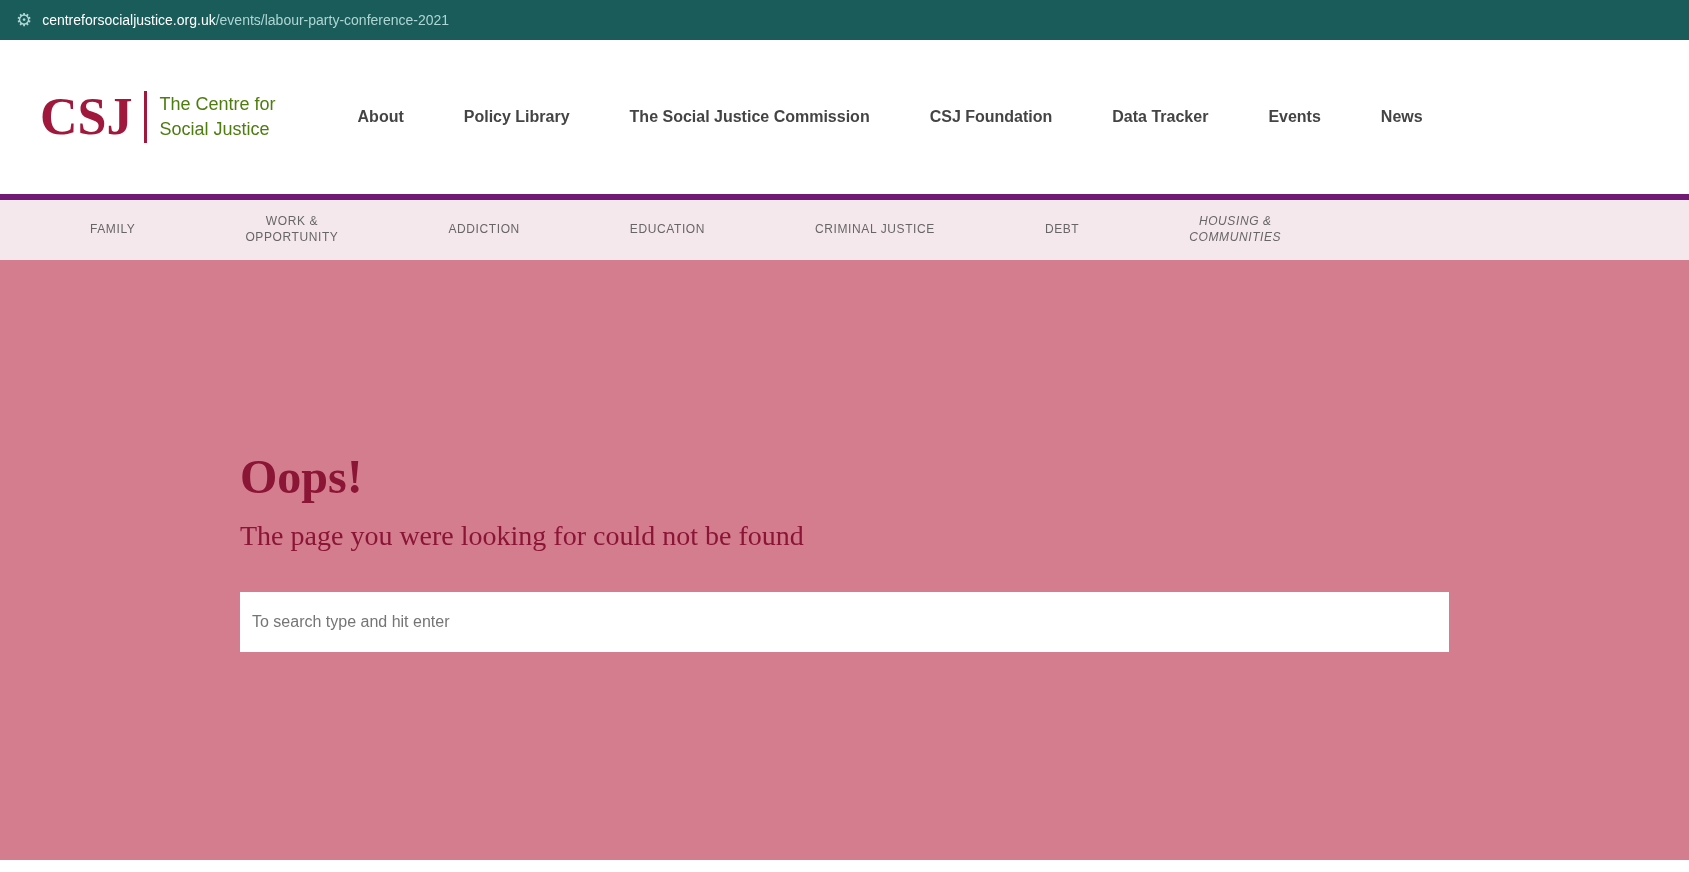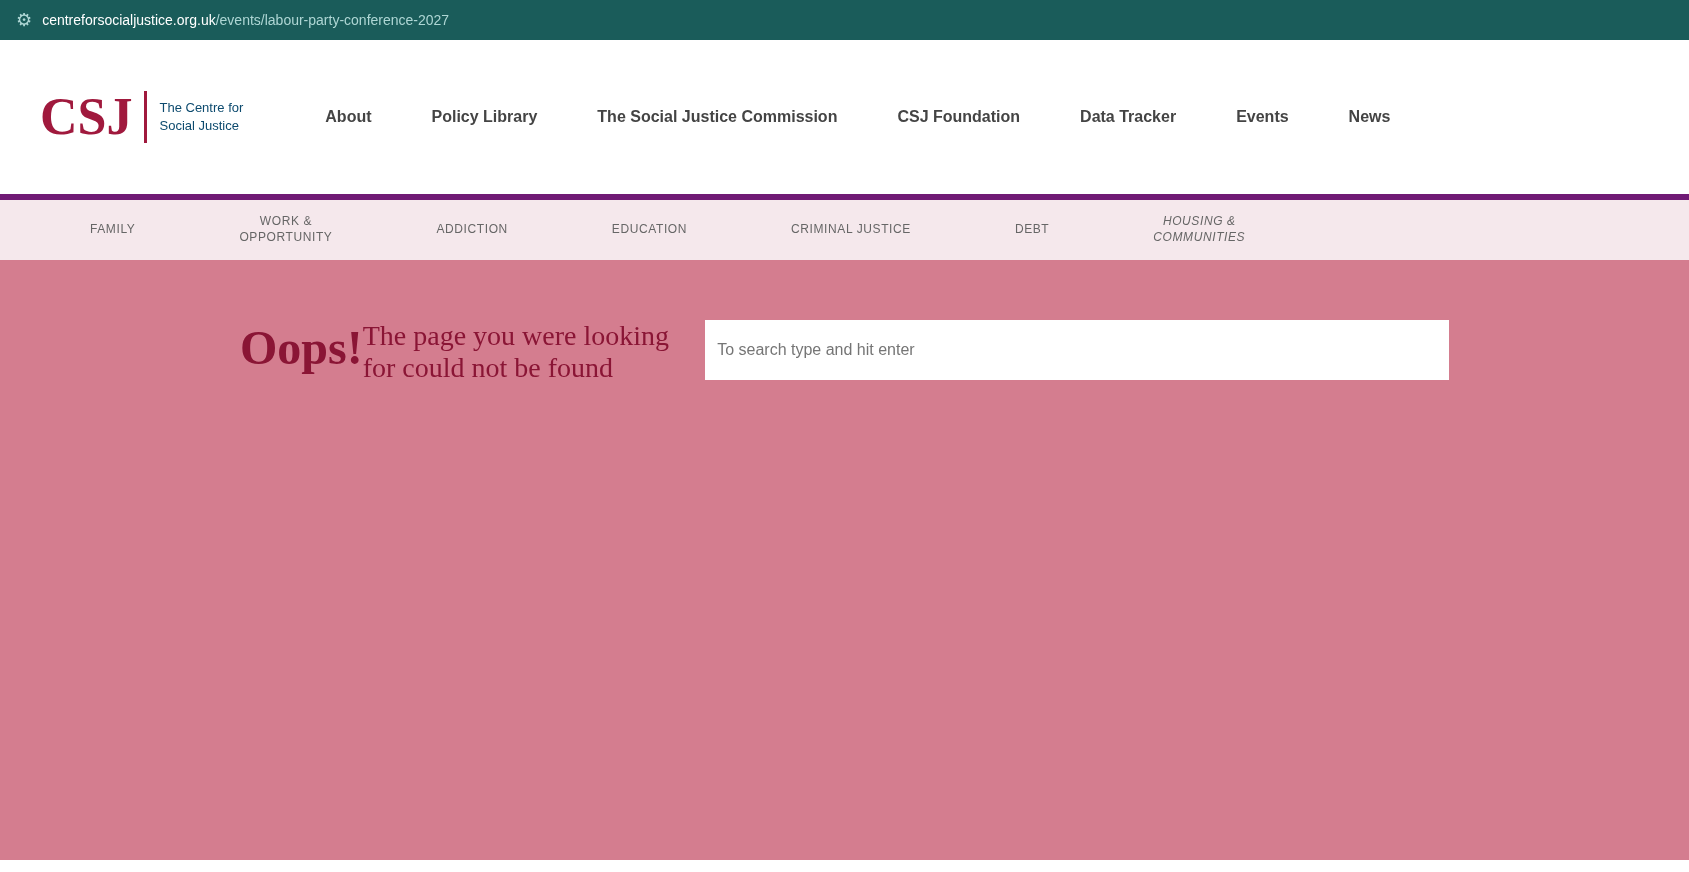--- a/index.html
+++ b/index.html
@@ -45,22 +45,22 @@
       font-size: 52px;
       font-weight: bold;
       color: #a0193d;
       font-family: Georgia, serif;
       line-height: 1;
       border-right: 3px solid #a0193d;
       padding-right: 12px;
       margin-right: 12px;
     }
     .logo-text {
-      font-size: 13px;
-      color: #0c4a6e;
+      font-size: 18px;
+      color: #4d7c0f;
       line-height: 1.4;
     }
     .main-nav {
       display: flex;
       align-items: flex-start;
       gap: 16px;
       flex: 1;
       font-weight: bold;
     }
     .nav-item {
@@ -72,41 +72,41 @@
       text-decoration: none;
     }
 
     
     .secondary-nav {
       background-color: #f5e8ec;
       height: 60px;
       display: flex;
       align-items: center;
       padding: 0 40px;
-      gap: 4px;
+      gap: 10px;
     }
     .sec-nav-item {
       font-size: 12px;
       color: #666;
       letter-spacing: 0.05em;
       text-transform: uppercase;
       padding: 0 50px;
       cursor: pointer;
       white-space: nowrap;
       text-align: center;
       line-height: 1.3;
     }
 
     
     .hero {
       background-color: #d47d8f;
       min-height: 600px;
       padding: 60px 240px 60px 240px;
       display: flex;
-      flex-direction: row;
+      flex-direction: column;
       justify-content: center;
       padding-bottom: 80px;
     }
     .oops-heading {
       font-size: 48px;
       color: #8a1535;
       font-weight: bold;
       margin-bottom: 16px;
       font-family: Georgia, serif;
     }
@@ -133,21 +133,21 @@
       width: 100%;
       background: transparent;
     }
   </style>
 </head>
 <body>
 
 <div class="address-bar">
   <span class="address-bar-icon">⚙</span>
   <span class="address-bar-url">
-    <span>centreforsocialjustice.org.uk</span><span class="path">/events/labour-party-conference-2027</span>
+    <span>centreforsocialjustice.org.uk</span><span class="path">/events/labour-party-conference-2021</span>
   </span>
 </div>
 
 <header class="header">
   <div class="logo-area">
     <span class="logo-csj">CSJ</span>
     <span class="logo-text">
       <span>The Centre for</span><br>
       <span>Social Justice</span>
     </span>

